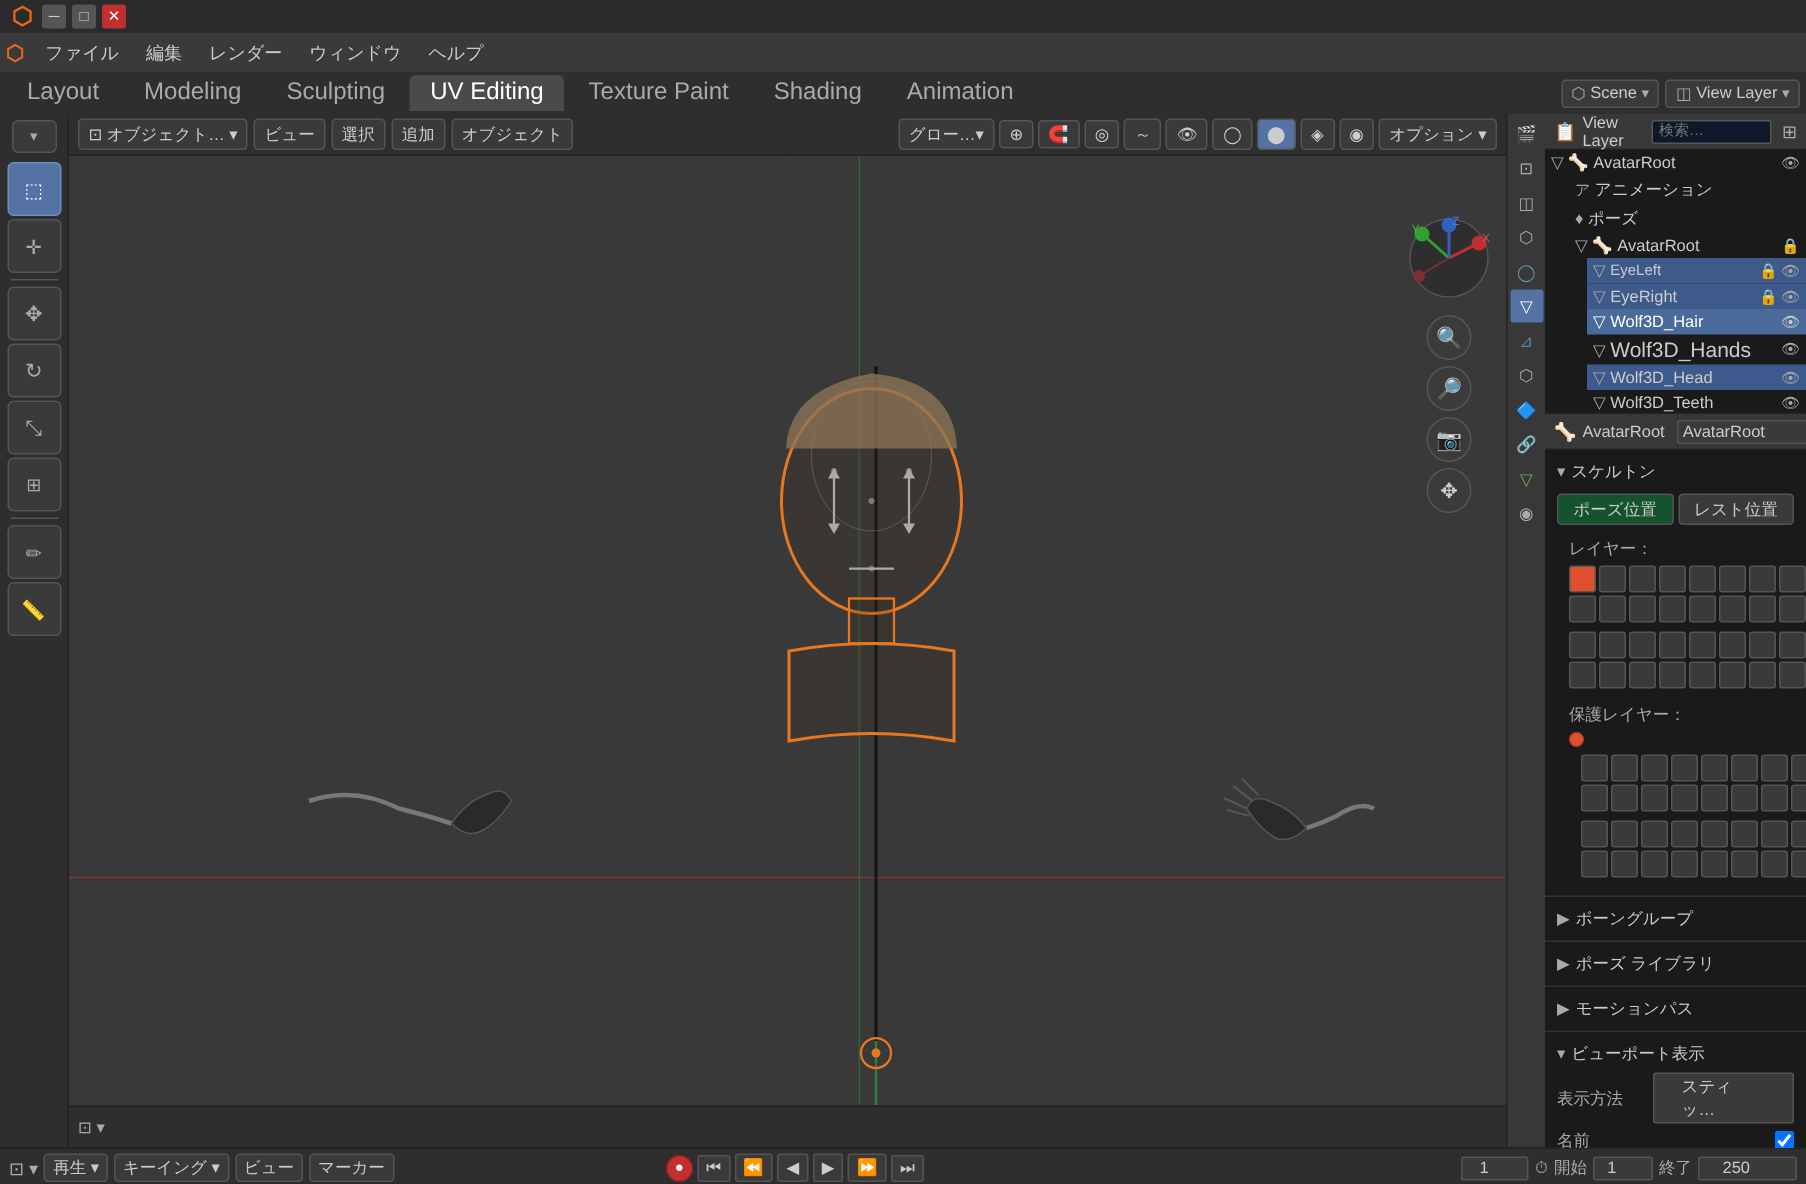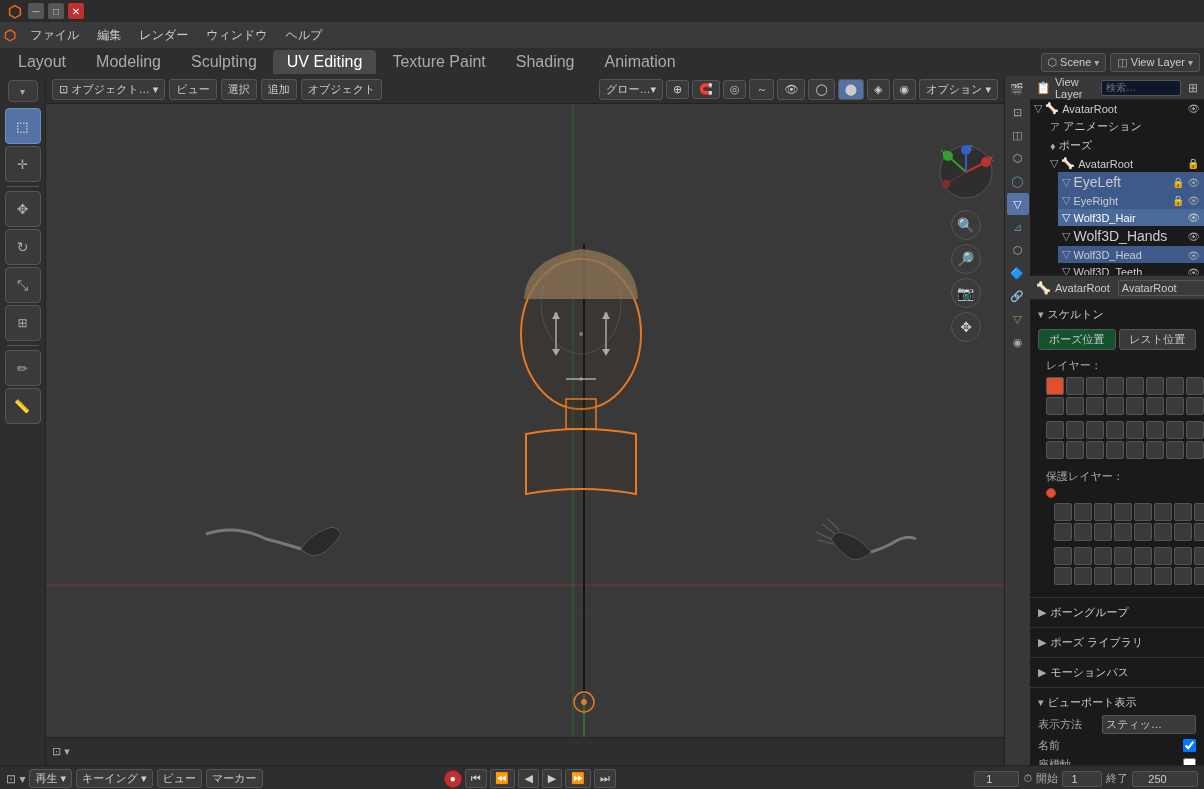--- a/index.html
+++ b/index.html
@@ -238,21 +238,21 @@
       color: #aaa;
       font-size: 11px;
       min-width: 60px;
     }
     .prop-value {
       color: #ccc;
       font-size: 11px;
       background: #3a3a3a;
       border: 1px solid #555;
       border-radius: 2px;
-      padding: 1px 3px;
+      padding: 1px 18px;
       flex: 1;
     }
     .prop-btn {
       padding: 2px 8px;
       border-radius: 3px;
       border: 1px solid #555;
       cursor: pointer;
       font-size: 11px;
       color: #ccc;
     }
@@ -572,21 +572,21 @@
 
           <div class="outliner-item indent1">
             <span style="color:#aaa;">▽</span>
             <span style="color:#d4a060;font-size:11px;">🦴</span>
             <span style="color:#ccc;font-size:11px;">AvatarRoot</span>
             <span style="color:#aaa;font-size:10px;margin-left:auto;">🔒</span>
           </div>
 
           <div class="outliner-item indent2 selected">
             <span style="color:#aaa;">▽</span>
-            <span style="color:#ccc;font-size:14px;">EyeLeft</span>
+            <span style="color:#ccc;font-size:10px;">EyeLeft</span>
             <span style="margin-left:auto;display:flex;gap:2px;">
               <span style="color:#aaa;font-size:10px;">🔒</span>
               <span style="color:#aaa;font-size:10px;">👁</span>
             </span>
           </div>
 
           <div class="outliner-item indent2 selected">
             <span style="color:#aaa;">▽</span>
             <span style="color:#ccc;font-size:11px;">EyeRight</span>
             <span style="margin-left:auto;display:flex;gap:2px;">

